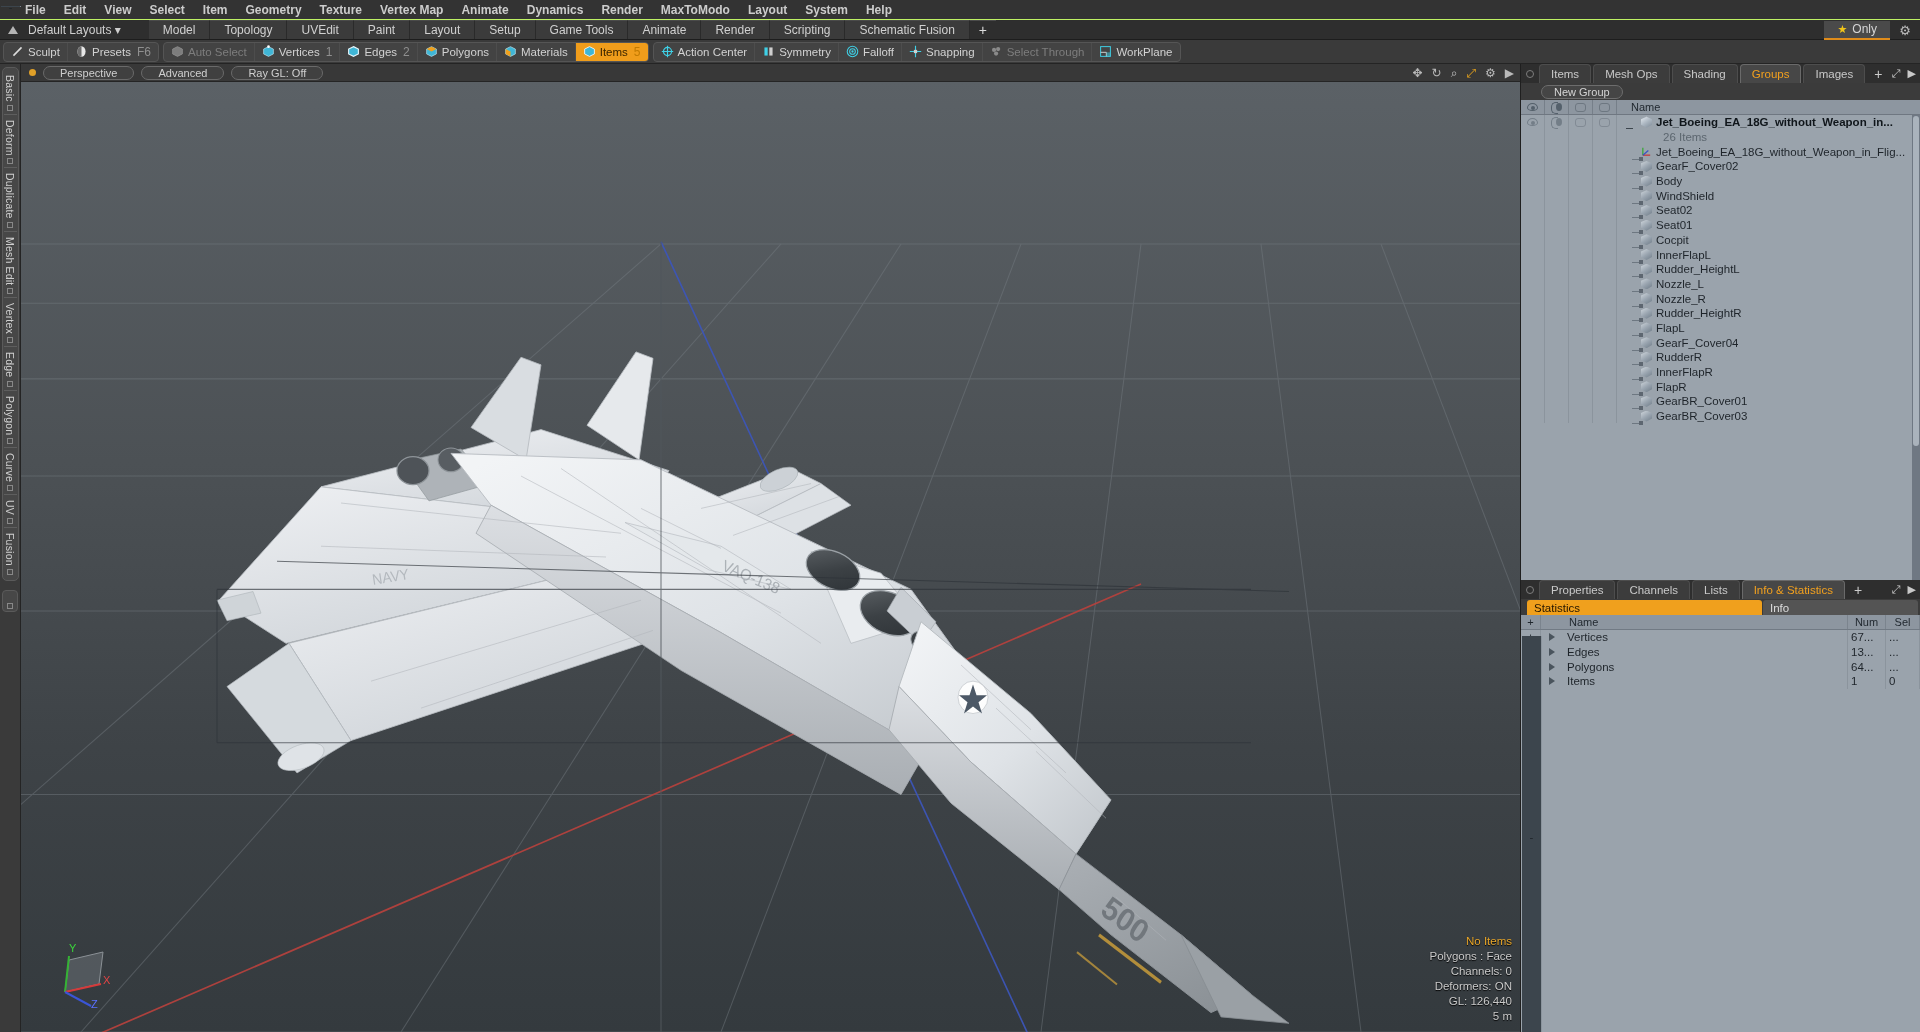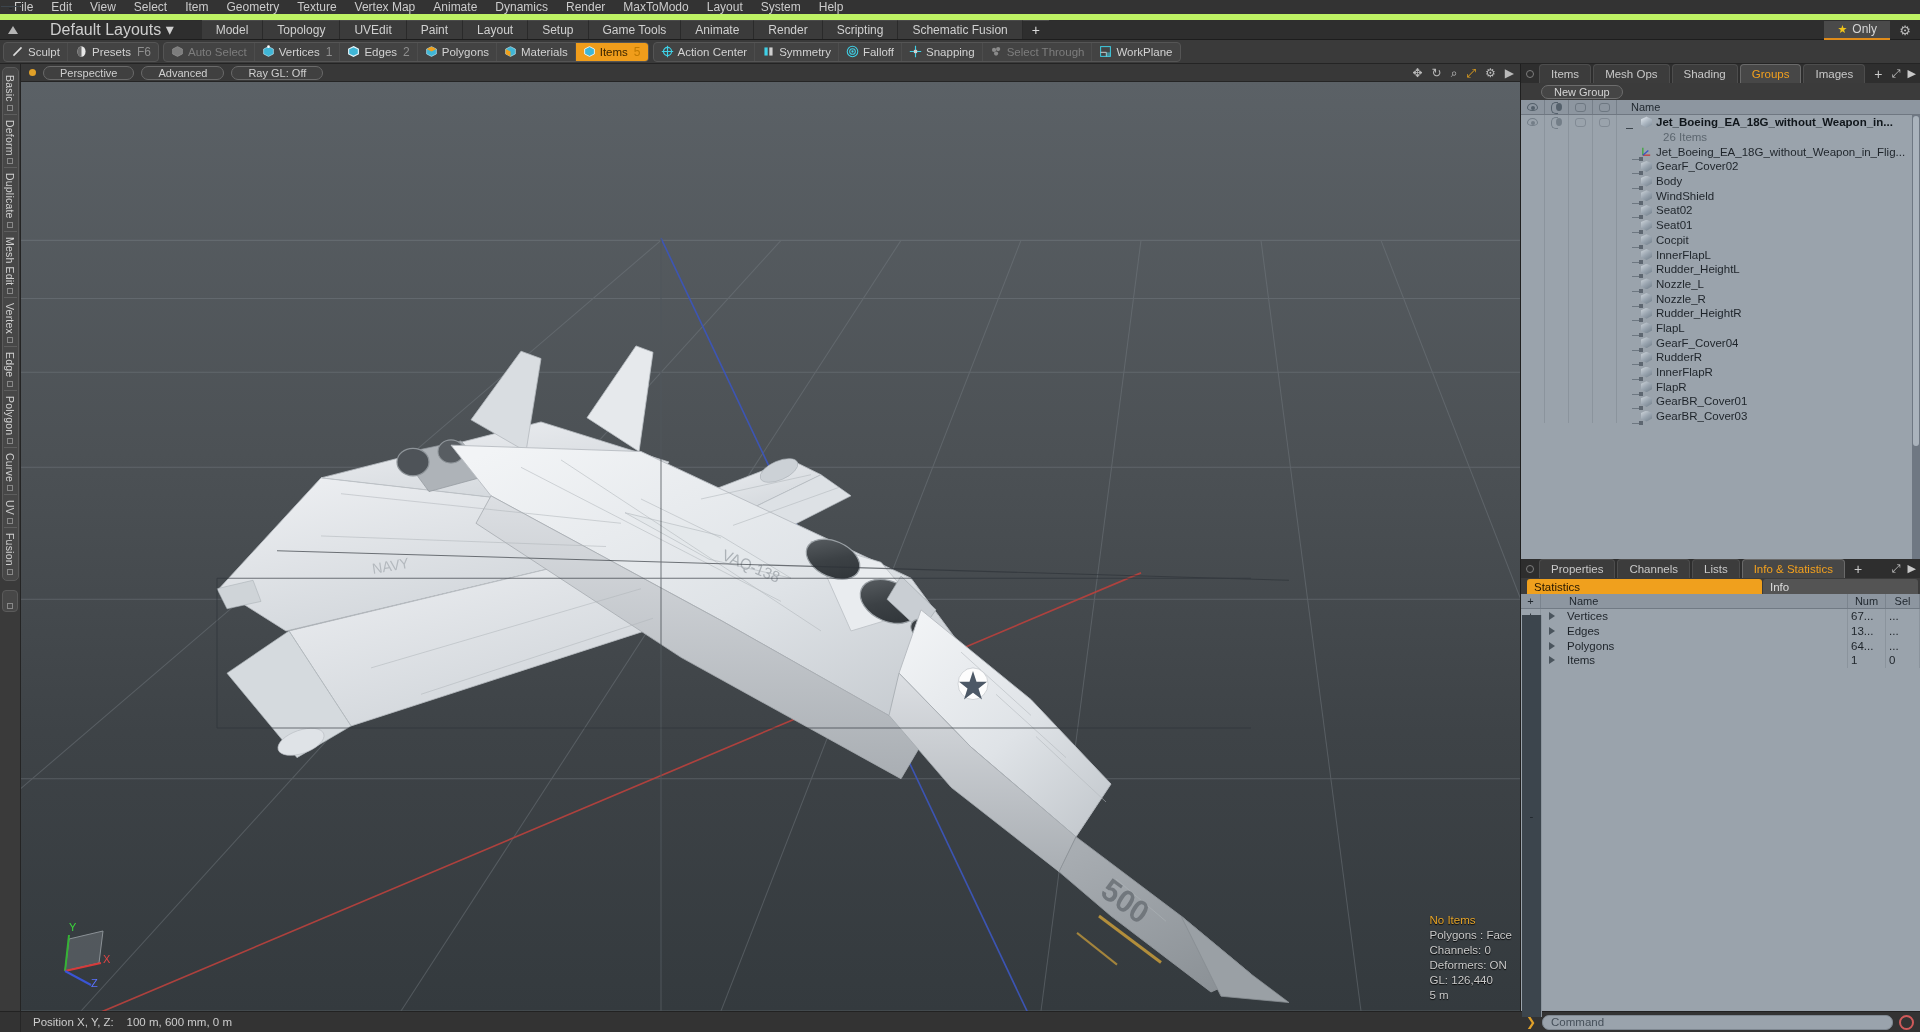--- a/index.html
+++ b/index.html
@@ -32,38 +32,38 @@
   .title-text { font-size: 12px; color: #d8d8d8; white-space: nowrap; }
   .win-btns { position: absolute; right: 0; top: 0; height: 22px; display: flex; }
   .win-btn {
     width: 46px; height: 22px; display: flex; align-items: center; justify-content: center;
     color: #d0d0d0; font-size: 13px;
   }
 
   
   .menubar {
     height: 20px; background: #333333; display: flex; align-items: center;
-    flex: 0 0 20px; padding-left: 5px; border-bottom: 6px solid #bef264;
+    flex: 0 0 20px; padding-left: 16px; border-bottom: 1px solid #bef264; font-weight: bold;
   }
   .menu-item {
     padding: 0 9px; height: 20px; line-height: 20px; font-size: 12px; color: #cccccc;
     white-space: nowrap;
   }
 
   
   .layoutbar {
     height: 20px; background: #2e2e2e; display: flex; align-items: stretch;
     flex: 0 0 20px; position: relative; border-bottom: 1px solid #1d1d1d;
   }
   .layout-left { display: flex; align-items: center; padding-left: 4px; gap: 6px; }
   .up-arrow {
     width: 0; height: 0; border-left: 5px solid transparent; border-right: 5px solid transparent;
     border-bottom: 8px solid #b5b5b5; margin-left: 4px;
   }
-  .default-layouts { font-size: 16px; color: #cfcfcf; padding-left: 4px; margin-left: 22px; }
+  .default-layouts { font-size: 12px; color: #cfcfcf; padding-left: 4px; }
   .layout-tabs { display: flex; align-items: stretch; margin-left: 28px; }
   .ltab {
     padding: 0 14px; display: flex; align-items: center; font-size: 12px; color: #d0d0d0;
     background: #3b3b3b; border-right: 1px solid #2a2a2a; border-top: 1px solid #4a4a4a;
     white-space: nowrap;
   }
   .ltab.plus { font-size: 14px; background: #2e2e2e; border-right: none; padding: 0 9px; color: #dcdcdc; }
   .layout-right { position: absolute; right: 0; top: 0; height: 20px; display: flex; align-items: center; }
   .only-btn {
     display: flex; align-items: center; gap: 5px; background: #4a4a4a; height: 19px;
@@ -130,21 +130,21 @@
   .vp-icons { position: absolute; right: 6px; display: flex; align-items: center; gap: 9px; color: #b9b9b9; font-size: 12px; }
   .vp-icons .hl { color: #e7a31c; }
 
   .viewport {
     flex: 1 1 auto; position: relative; overflow: hidden;
     background: linear-gradient(to bottom, #5b6166 0%, #4c5155 40%, #3e4347 70%, #343a3e 100%);
   }
   .grid-svg { position: absolute; inset: 0; width: 100%; height: 100%; }
   .jet-svg { position: absolute; inset: 0; width: 100%; height: 100%; }
   .vp-stats {
-    position: absolute; right: 8px; bottom: 8px; text-align: left;
+    position: absolute; right: 8px; bottom: 8px; text-align: right;
     font-size: 11.5px; color: #c9c9c9; line-height: 15px; text-shadow: 0 1px 1px #000;
   }
   .vp-stats .noitems { color: #e6a428; }
   .axis-gizmo { position: absolute; left: 30px; bottom: 22px; width: 80px; height: 80px; }
 
   
   .right { width: 400px; flex: 0 0 400px; background: #2e2e2e; display: flex; flex-direction: column; border-left: 1px solid #1f1f1f; }
 
   .ptabs {
     height: 19px; display: flex; align-items: stretch; background: #2e2e2e; position: relative;
@@ -1064,26 +1064,13 @@
                 </div>
                 <div class="c num">1</div>
                 <div class="c sel">0</div>
               </div>
             </div>
         </div>
       </div>
     </div>
   </div>
 
-  <div class="statusbar">
-    <div class="sb-left"></div>
-    <div class="sb-pos">
-      <span>Position X, Y, Z:</span>
-      &nbsp;&nbsp;
-      <span>100 m, 600 mm, 0 m</span>
-    </div>
-    <div class="sb-right">
-      <span class="cmd-arrow">❯</span>
-      <div class="cmd-input">Command</div>
-      <div class="cmd-circle"></div>
-    </div>
-  </div>
 </div>
 
 </body></html>

